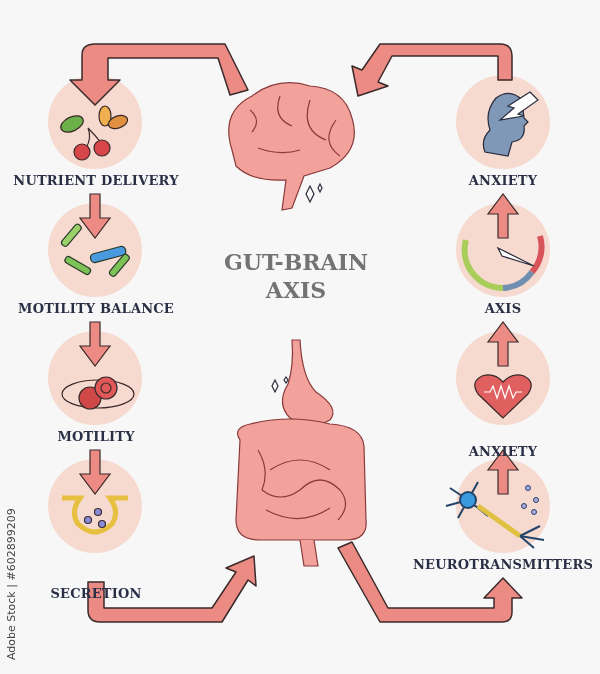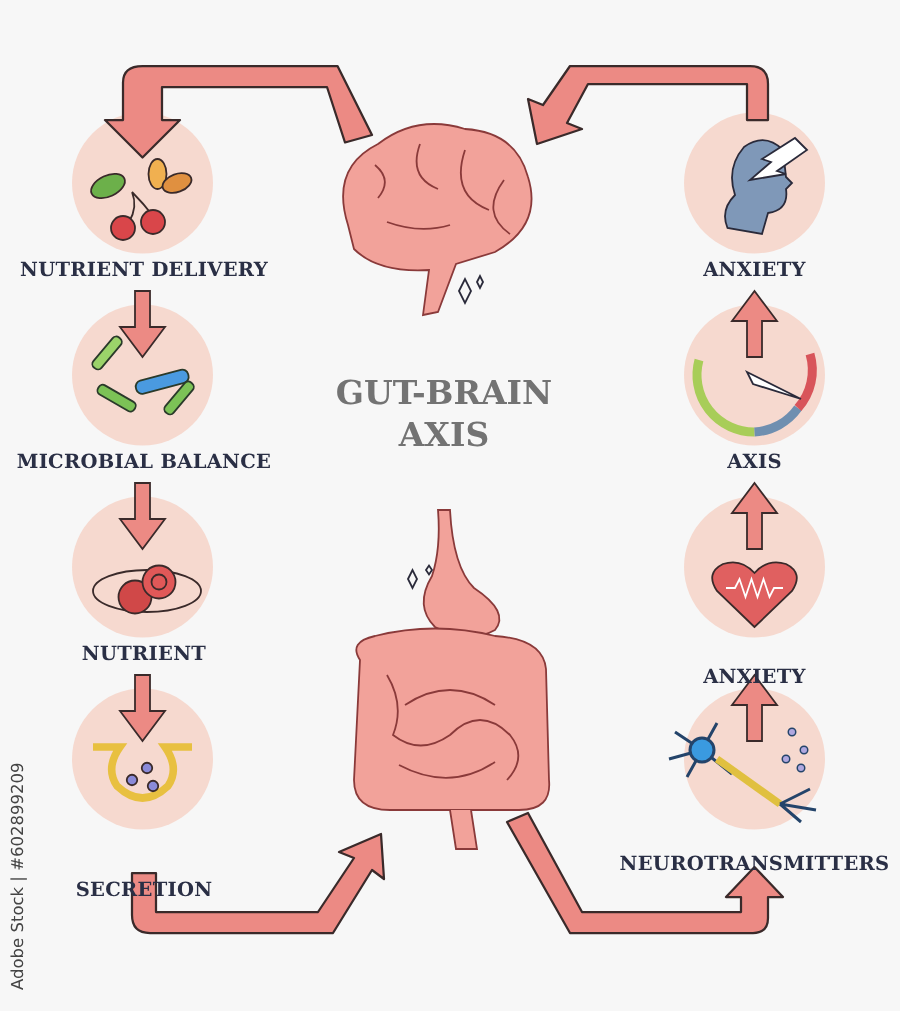--- a/index.html
+++ b/index.html
@@ -122,22 +122,22 @@
     <path d="M272 386 L275 380 L278 386 L275 392 Z M284 380 L286 377 L288 380 L286 383 Z" fill="none" stroke="#2a2a3a"></path>
   </g>
 </svg>
 
 <div class="title" style="top:248px;">
   <div>GUT-BRAIN</div>
   <div>AXIS</div>
 </div>
 
 <div class="lbl" style="left:96px;top:173px;">NUTRIENT DELIVERY</div>
-<div class="lbl" style="left:96px;top:301px;">MICROBIAL BALANCE</div>
-<div class="lbl" style="left:96px;top:429px;">NUTRIENT</div>
+<div class="lbl" style="left:96px;top:301px;">MOTILITY BALANCE</div>
+<div class="lbl" style="left:96px;top:429px;">MOTILITY</div>
 <div class="lbl" style="left:96px;top:586px;">SECRETION</div>
 
 <div class="lbl" style="left:503px;top:173px;">ANXIETY</div>
 <div class="lbl" style="left:503px;top:301px;">AXIS</div>
 <div class="lbl" style="left:503px;top:444px;">ANXIETY</div>
-<div class="lbl" style="left:503px;top:557px;margin-top:12px;">NEUROTRANSMITTERS</div>
+<div class="lbl" style="left:503px;top:557px;">NEUROTRANSMITTERS</div>
 
 <div class="wm">Adobe Stock | #602899209</div>
 
 </body></html>

